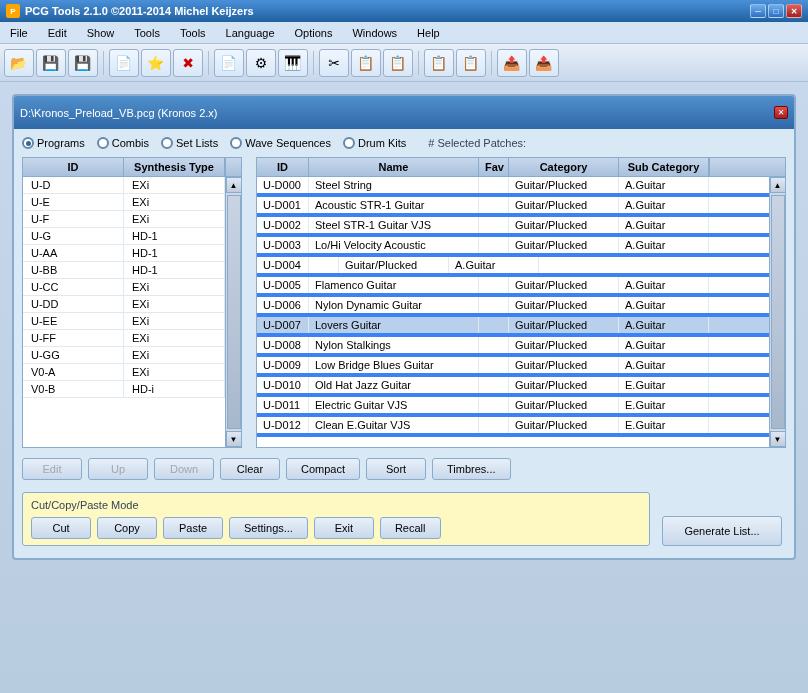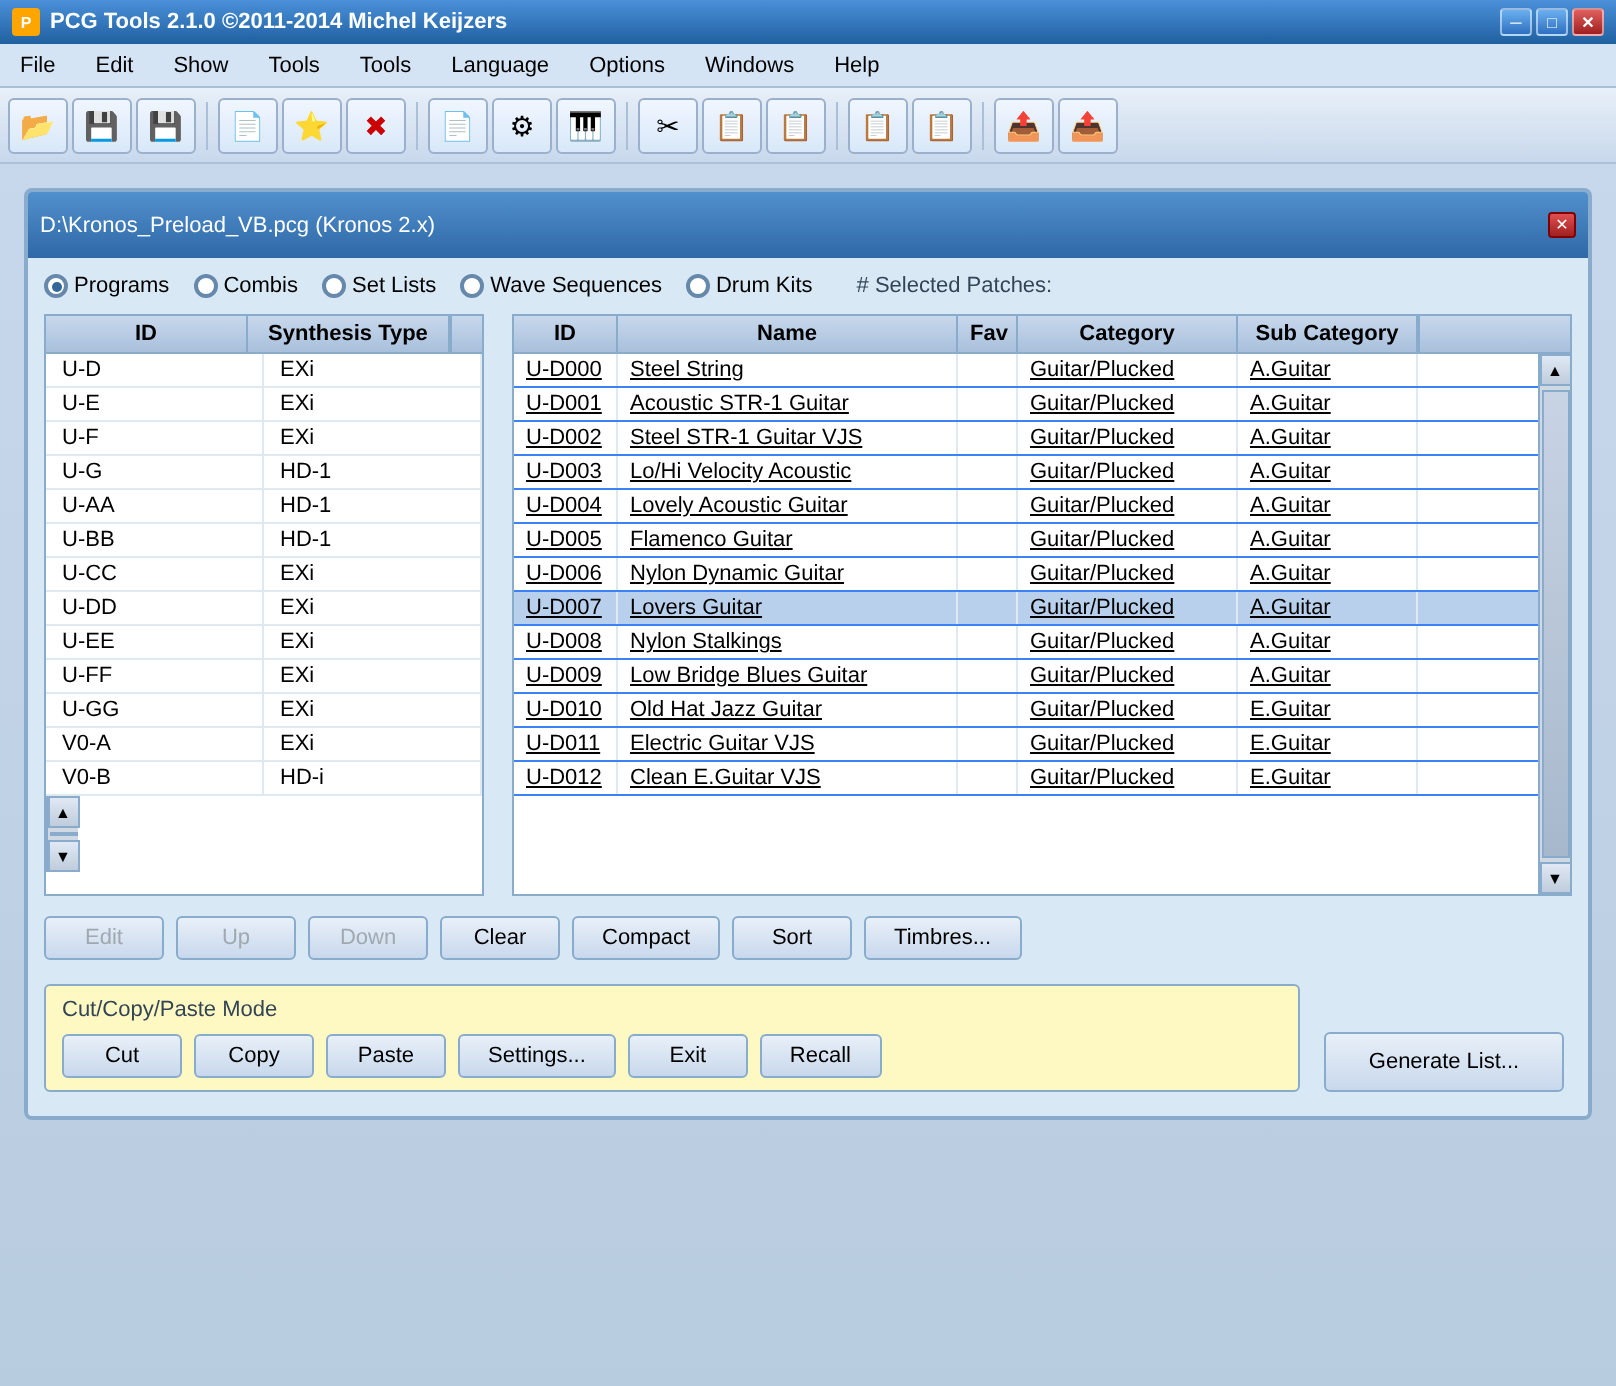--- a/index.html
+++ b/index.html
@@ -215,22 +215,21 @@
       border-right: 1px solid #8aaccc;
       text-align: center;
     }
     .patch-scroll {
       height: 270px;
       overflow-y: scroll;
       overflow-x: hidden;
     }
     .patch-row {
       display: flex;
-      border-bottom: 1px solid #3b82f6;
-      text-decoration: underline;
+      border-bottom: 4px solid #3b82f6;
     }
     .patch-row.selected { background: #b8d0ec; }
     .patch-cell {
       padding: 2px 6px;
       font-size: 11px;
       border-right: 1px solid #e0e8f0;
       white-space: nowrap;
       overflow: hidden;
     }
     .scroll-btn {
@@ -407,21 +406,21 @@
         </div>
 
         <div class="panels-area">
 
           <div class="left-panel">
             <div class="panel-header">
               <div class="panel-header-cell left-col-id">ID</div>
               <div class="panel-header-cell left-col-syn">Synthesis Type</div>
               <div style="width:16px; background:linear-gradient(to bottom,#c8d8ec,#a8c0dc); border-left:1px solid #8aaccc;"></div>
             </div>
-            <div style="display:flex;flex-direction:column;">
+            <div style="display:flex;">
               <div class="list-scroll" style="flex:1;">
 
               <div class="list-row">
                     <div class="list-cell left-col-id">U-D</div>
                     <div class="list-cell left-col-syn">EXi</div>
                   </div>
                   <div class="list-row">
                     <div class="list-cell left-col-id">U-E</div>
                     <div class="list-cell left-col-syn">EXi</div>
                   </div>
@@ -513,21 +512,20 @@
   </div>
                   <div class="patch-row">
     <div class="patch-cell col-id">U-D003</div>
     <div class="patch-cell col-name">Lo/Hi Velocity Acoustic</div>
     <div class="patch-cell col-fav"></div>
     <div class="patch-cell col-cat">Guitar/Plucked</div>
     <div class="patch-cell col-subcat">A.Guitar</div>
   </div>
                   <div class="patch-row">
     <div class="patch-cell col-id">U-D004</div>
-    <div class="patch-cell col-name">Lovely Acoustic Guitar</div>
     <div class="patch-cell col-fav"></div>
     <div class="patch-cell col-cat">Guitar/Plucked</div>
     <div class="patch-cell col-subcat">A.Guitar</div>
   </div>
                   <div class="patch-row">
     <div class="patch-cell col-id">U-D005</div>
     <div class="patch-cell col-name">Flamenco Guitar</div>
     <div class="patch-cell col-fav"></div>
     <div class="patch-cell col-cat">Guitar/Plucked</div>
     <div class="patch-cell col-subcat">A.Guitar</div>

